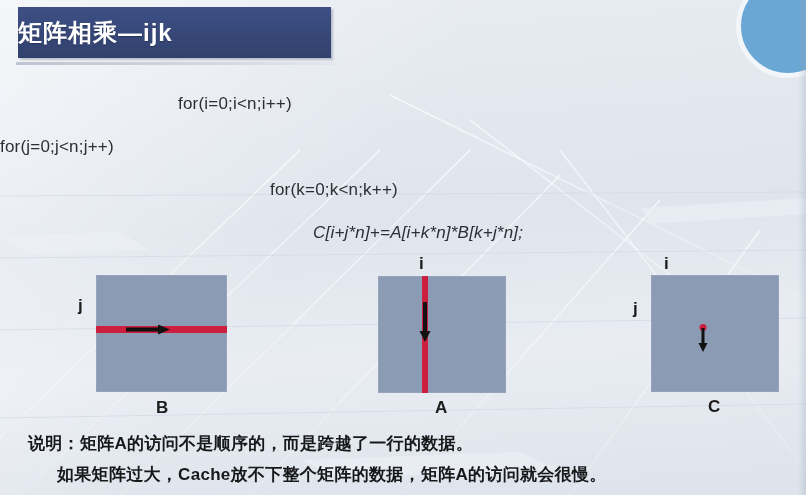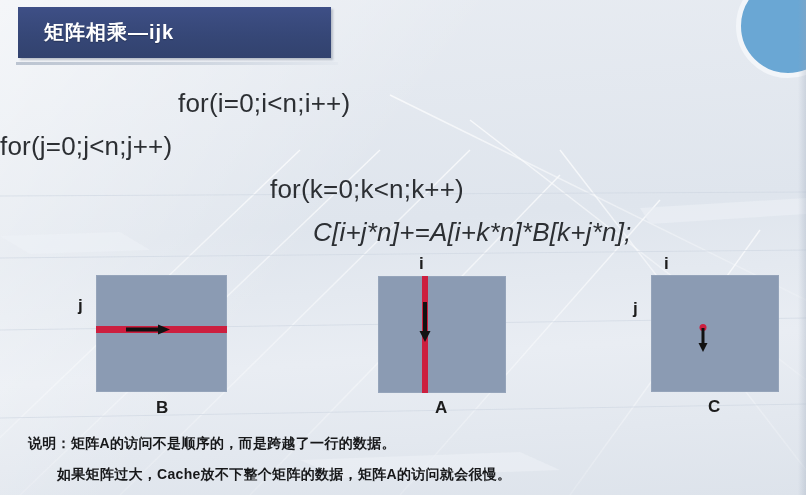--- a/index.html
+++ b/index.html
@@ -38,24 +38,23 @@
     top: 7px;
     width: 313px;
     height: 51px;
     background: linear-gradient(180deg, #3e4f86 0%, #364777 55%, #32426e 100%);
     box-shadow: 2px 2px 2px rgba(90,100,120,0.35);
     display: flex;
     align-items: center;
   }
   .banner-text {
     color: #ffffff;
-    font-size: 20px;
+    font-size: 24px;
     font-weight: 700;
     letter-spacing: 1px;
-    padding-left: 26px;
     white-space: nowrap;
     text-shadow: 0 1px 1px rgba(0,0,0,0.25);
   }
   .banner-underline {
     position: absolute;
     left: 16px;
     top: 62px;
     width: 322px;
     height: 3px;
     background: linear-gradient(90deg, #b9c2cf 0%, #cfd6e0 60%, #e3e8ef 100%);
@@ -75,21 +74,21 @@
     box-sizing: border-box;
   }
 
   
   .code-block {
     position: absolute;
     left: 0;
     top: 82px;
     width: 806px;
     color: #2c2f33;
-    font-size: 26px;
+    font-size: 17px;
     font-weight: 500;
     line-height: 43px;
     letter-spacing: 0.2px;
   }
   .code-line {
     white-space: pre;
   }
   .code-line.l0 { padding-left: 178px; }
   .code-line.l1 { }
   .code-line.l2 { padding-left: 270px; }
@@ -171,21 +170,21 @@
   #matrix-c .lbl-j { left: -18px; top: 47px; }
   #matrix-c .lbl-c { left: 57px; top: 145px; }
 
   
   .note {
     position: absolute;
     left: 0;
     top: 428px;
     width: 806px;
     color: #17181a;
-    font-size: 14px;
+    font-size: 17px;
     font-weight: 700;
     line-height: 31px;
     letter-spacing: 0.3px;
   }
   .note-line.n0 { padding-left: 28px; }
   .note-line.n1 { padding-left: 57px; }
 
   .edge-shadow {
     position: absolute;
     right: 0;

